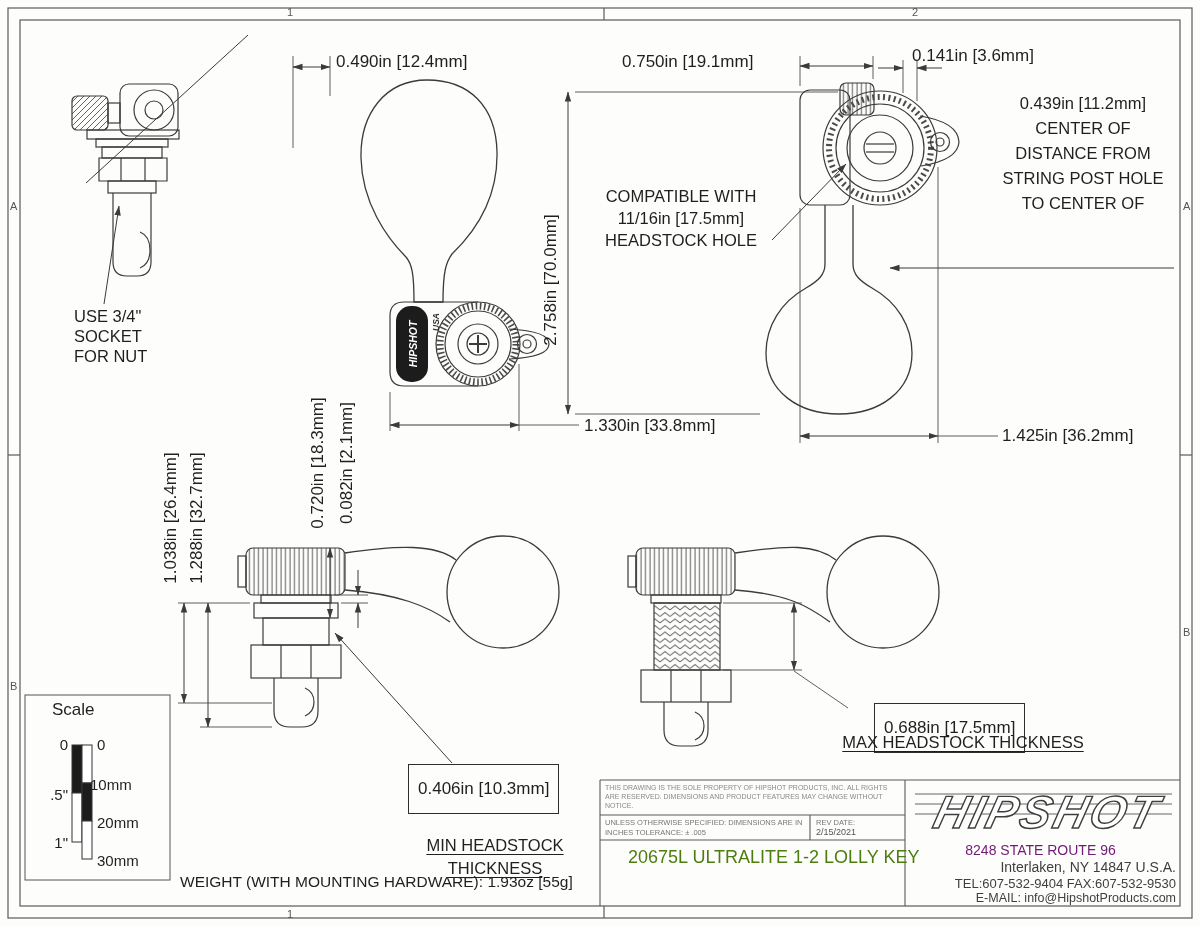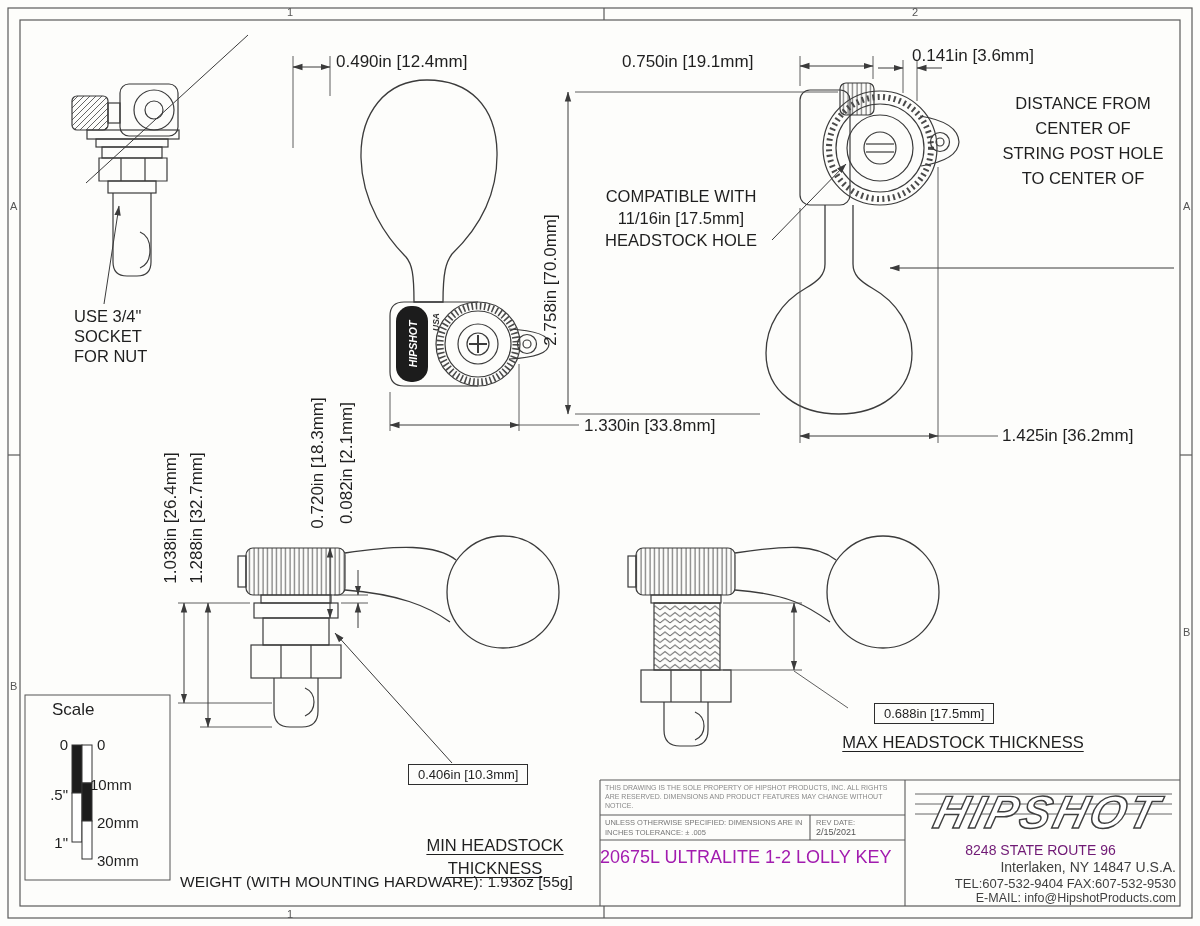--- a/index.html
+++ b/index.html
@@ -7,21 +7,21 @@
   #sheet{position:relative;width:1200px;height:926px;background:#fdfdfb;overflow:hidden;color:#1f1f1f;}
   svg.linework{position:absolute;left:0;top:0;}
   .t{position:absolute;white-space:nowrap;font-size:17px;color:#1f1f1f;}
   .rot{transform:translate(-50%,-50%) rotate(-90deg);}
   .zone{position:absolute;font-size:11px;color:#555;}
   .blk{position:absolute;text-align:center;}
   .dist div{font-size:16.5px;line-height:25px;white-space:nowrap;}
   .cmp div{font-size:16.5px;line-height:22px;white-space:nowrap;}
   .sock div{font-size:16.5px;line-height:20px;text-align:left;white-space:nowrap;}
   .minl div{font-size:16.5px;line-height:23px;white-space:nowrap;}
-  .box{position:absolute;border:1.4px solid #2e2e2e;padding:2px 9px;font-size:13px;white-space:nowrap;}
+  .box{position:absolute;border:1.4px solid #2e2e2e;padding:14px 9px;font-size:17px;white-space:nowrap;}
   .ul{text-decoration:underline;text-underline-offset:3px;}
   .tb{position:absolute;color:#1f1f1f;}
 </style>
 </head>
 <body>
 
 <div id="sheet">
 
 <svg class="linework" width="1200" height="926" viewBox="0 0 1200 926">
   <defs>
@@ -242,22 +242,23 @@
     <div>FOR NUT</div>
   </div>
 
   <div class="blk cmp" style="left:588px;top:185px;width:186px;">
     <div>COMPATIBLE WITH</div>
     <div>11/16in [17.5mm]</div>
     <div>HEADSTOCK HOLE</div>
   </div>
 
   <div class="blk dist" style="left:985px;top:91px;width:196px;">
+    <div>0.439in [11.2mm]</div>
+    <div>CENTER OF</div>
     <div>DISTANCE FROM</div>
-    <div>CENTER OF</div>
     <div>STRING POST HOLE</div>
     <div>TO CENTER OF</div>
   </div>
 
   <div class="box" style="left:408px;top:764px;">0.406in [10.3mm]</div>
   <div class="blk minl" style="left:405px;top:794px;width:180px;margin-top:40px;">
     <div class="ul">MIN HEADSTOCK</div>
     <div class="ul">THICKNESS</div>
   </div>
 
@@ -274,19 +275,19 @@
   <div class="t" style="left:44px;top:834px;width:24px;text-align:right;font-size:15px;">1"</div>
   <div class="t" style="left:97px;top:736px;font-size:15px;">0</div>
   <div class="t" style="left:90px;top:776px;font-size:15px;">10mm</div>
   <div class="t" style="left:97px;top:814px;font-size:15px;text-align:right;">20mm</div>
   <div class="t" style="left:97px;top:852px;font-size:15px;">30mm</div>
 
   <div class="tb" style="left:605px;top:783px;width:296px;font-size:7px;line-height:9px;color:#8a8a8a;">THIS DRAWING IS THE SOLE PROPERTY OF HIPSHOT PRODUCTS, INC. ALL RIGHTS ARE RESERVED. DIMENSIONS AND PRODUCT FEATURES MAY CHANGE WITHOUT NOTICE.</div>
   <div class="tb" style="left:605px;top:818px;width:200px;font-size:7.5px;line-height:9.5px;color:#777;">UNLESS OTHERWISE SPECIFIED: DIMENSIONS ARE IN INCHES TOLERANCE: ± .005</div>
   <div class="tb" style="left:816px;top:818px;font-size:7.5px;color:#777;">REV DATE:</div>
   <div class="tb" style="left:816px;top:827px;font-size:9px;color:#555;">2/15/2021</div>
-  <div class="tb" style="left:600px;top:846px;width:292px;font-size:18px;line-height:23px;color:#a21caf;">20675L ULTRALITE 1-2 LOLLY KEY</div>
+  <div class="tb" style="left:628px;top:846px;width:292px;font-size:18px;line-height:23px;color:#4d7c0f;">20675L ULTRALITE 1-2 LOLLY KEY</div>
   <div class="tb" style="left:905px;top:842px;width:271px;text-align:center;font-size:14px;color:#701a75;">8248 STATE ROUTE 96</div>
   <div class="tb" style="left:905px;top:859px;width:271px;text-align:right;font-size:14px;color:#3f3f3f;">Interlaken, NY 14847 U.S.A.</div>
   <div class="tb" style="left:905px;top:876px;width:271px;text-align:right;font-size:13px;color:#3f3f3f;">TEL:607-532-9404 FAX:607-532-9530</div>
   <div class="tb" style="left:905px;top:891px;width:271px;text-align:right;font-size:12.5px;color:#3f3f3f;">E-MAIL: info@HipshotProducts.com</div>
 
 </div>
 
 </body></html>

